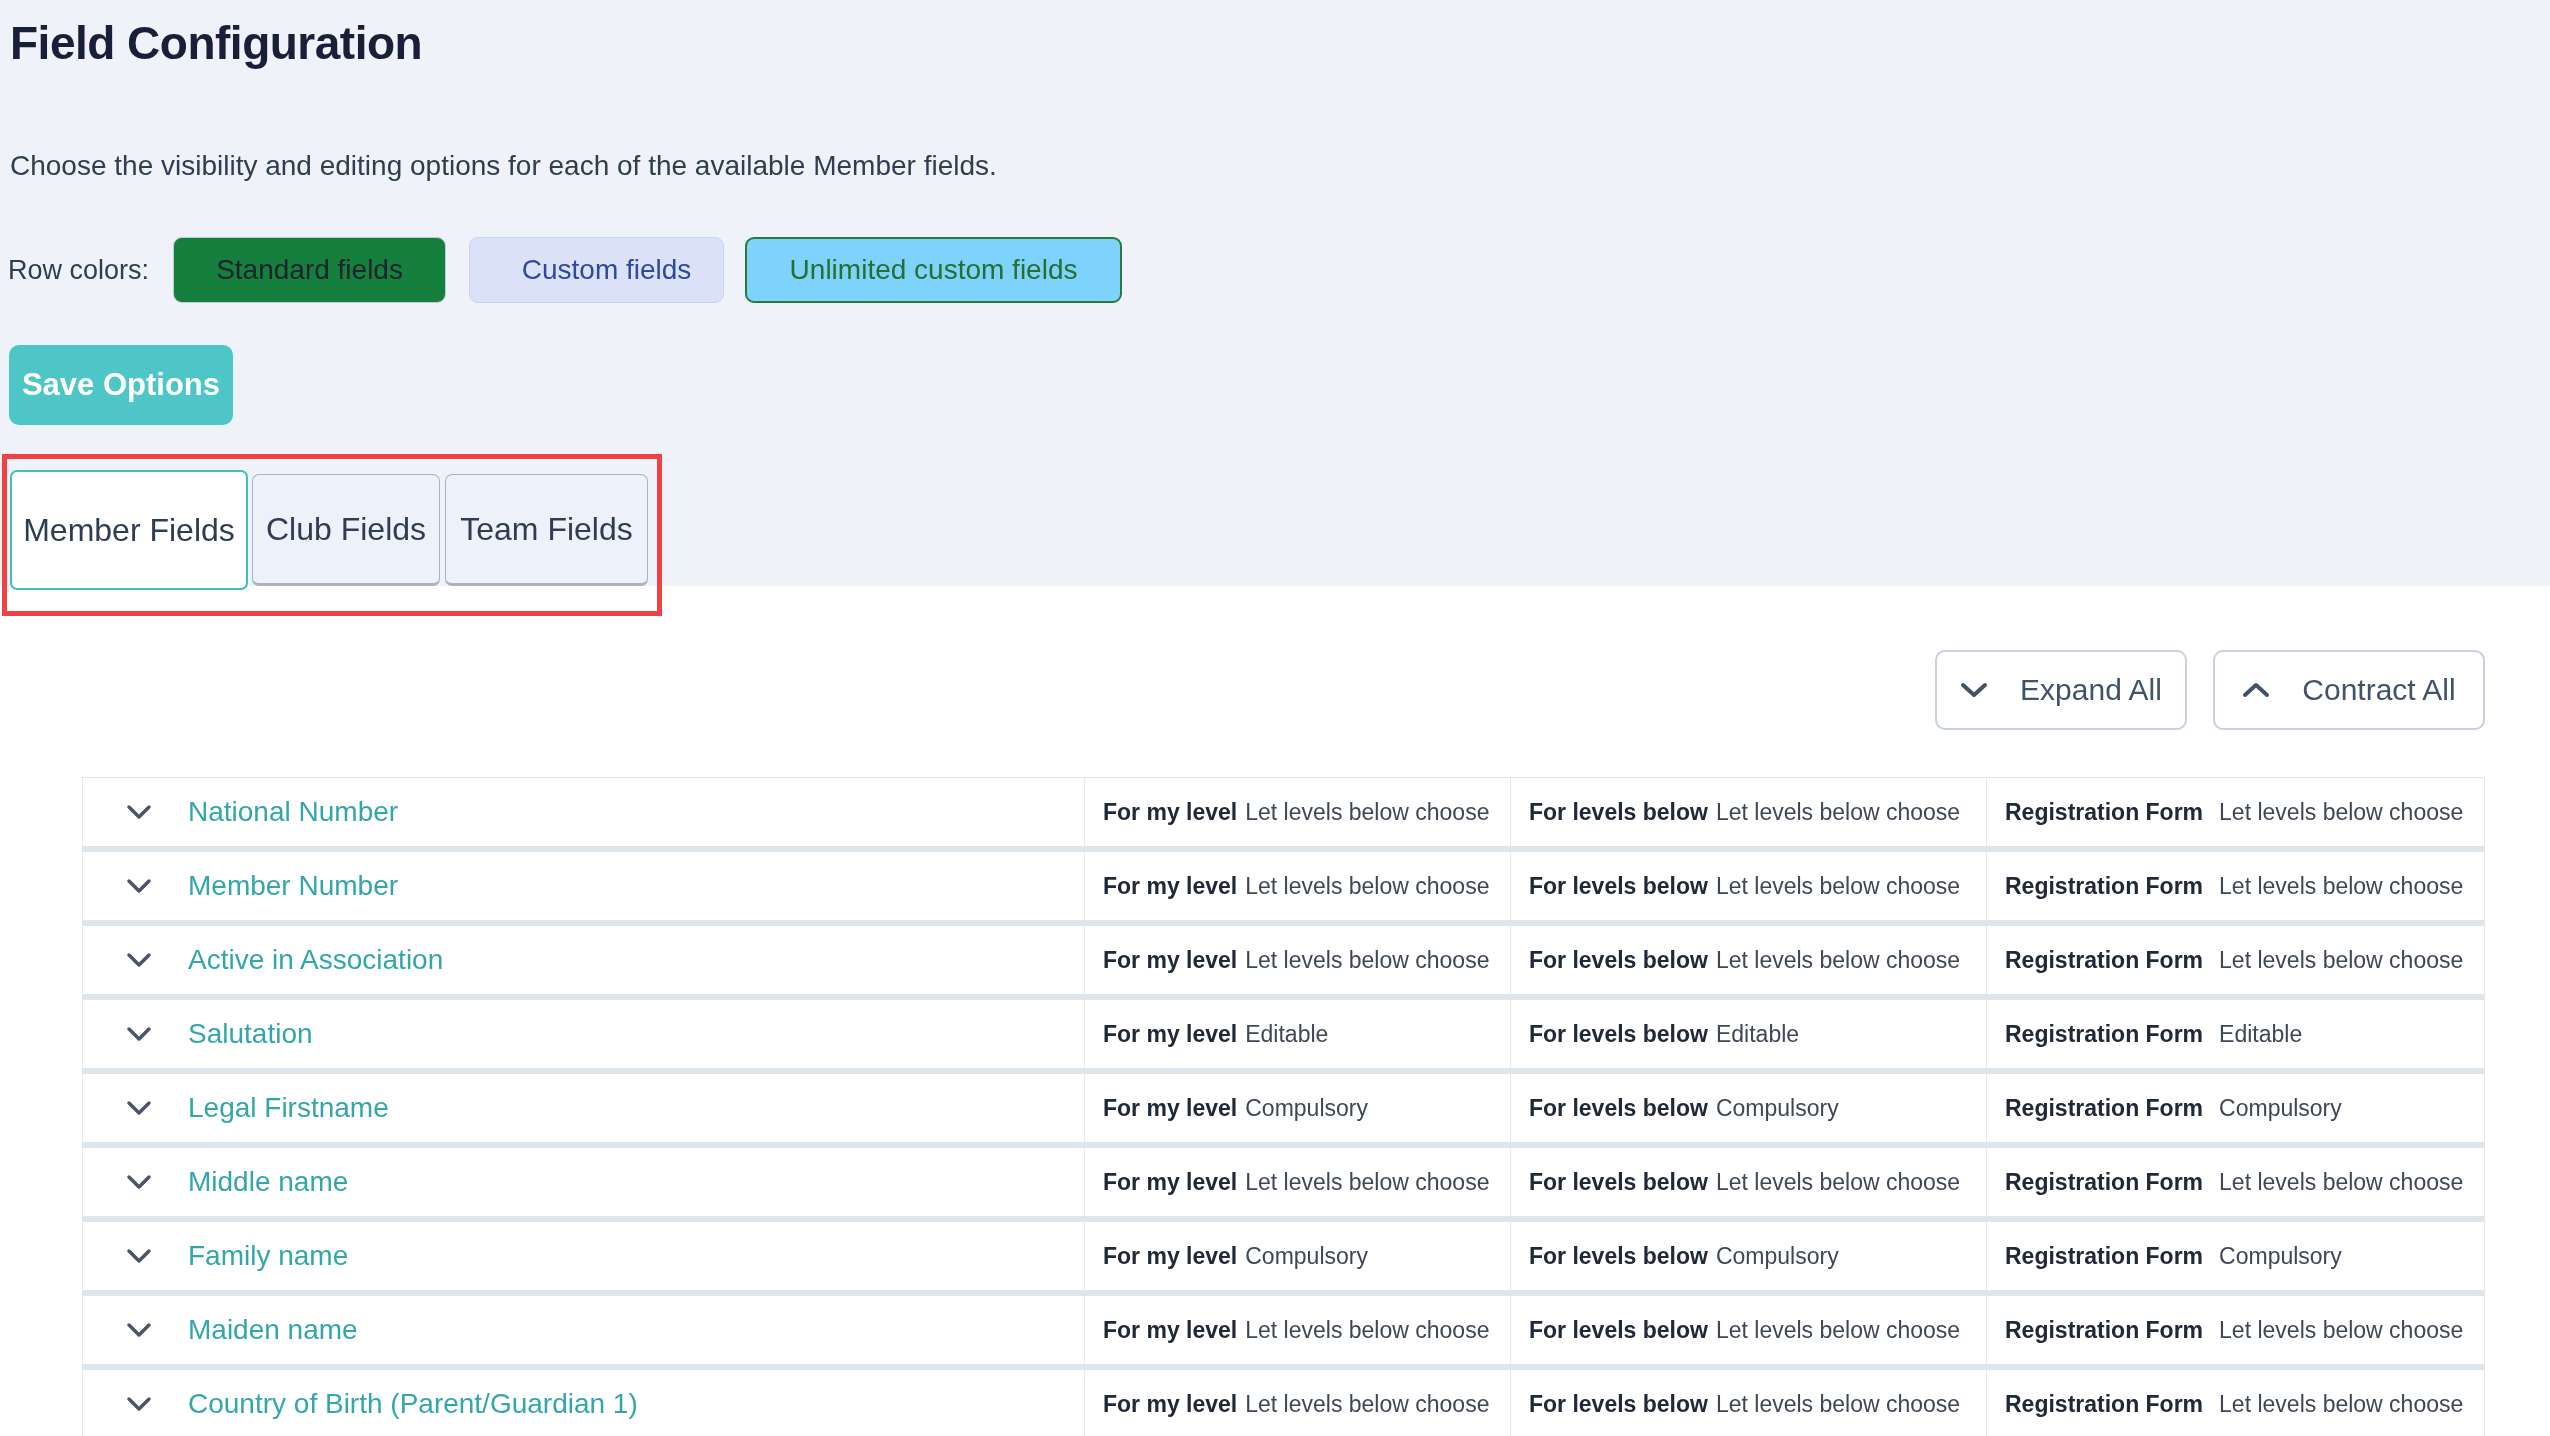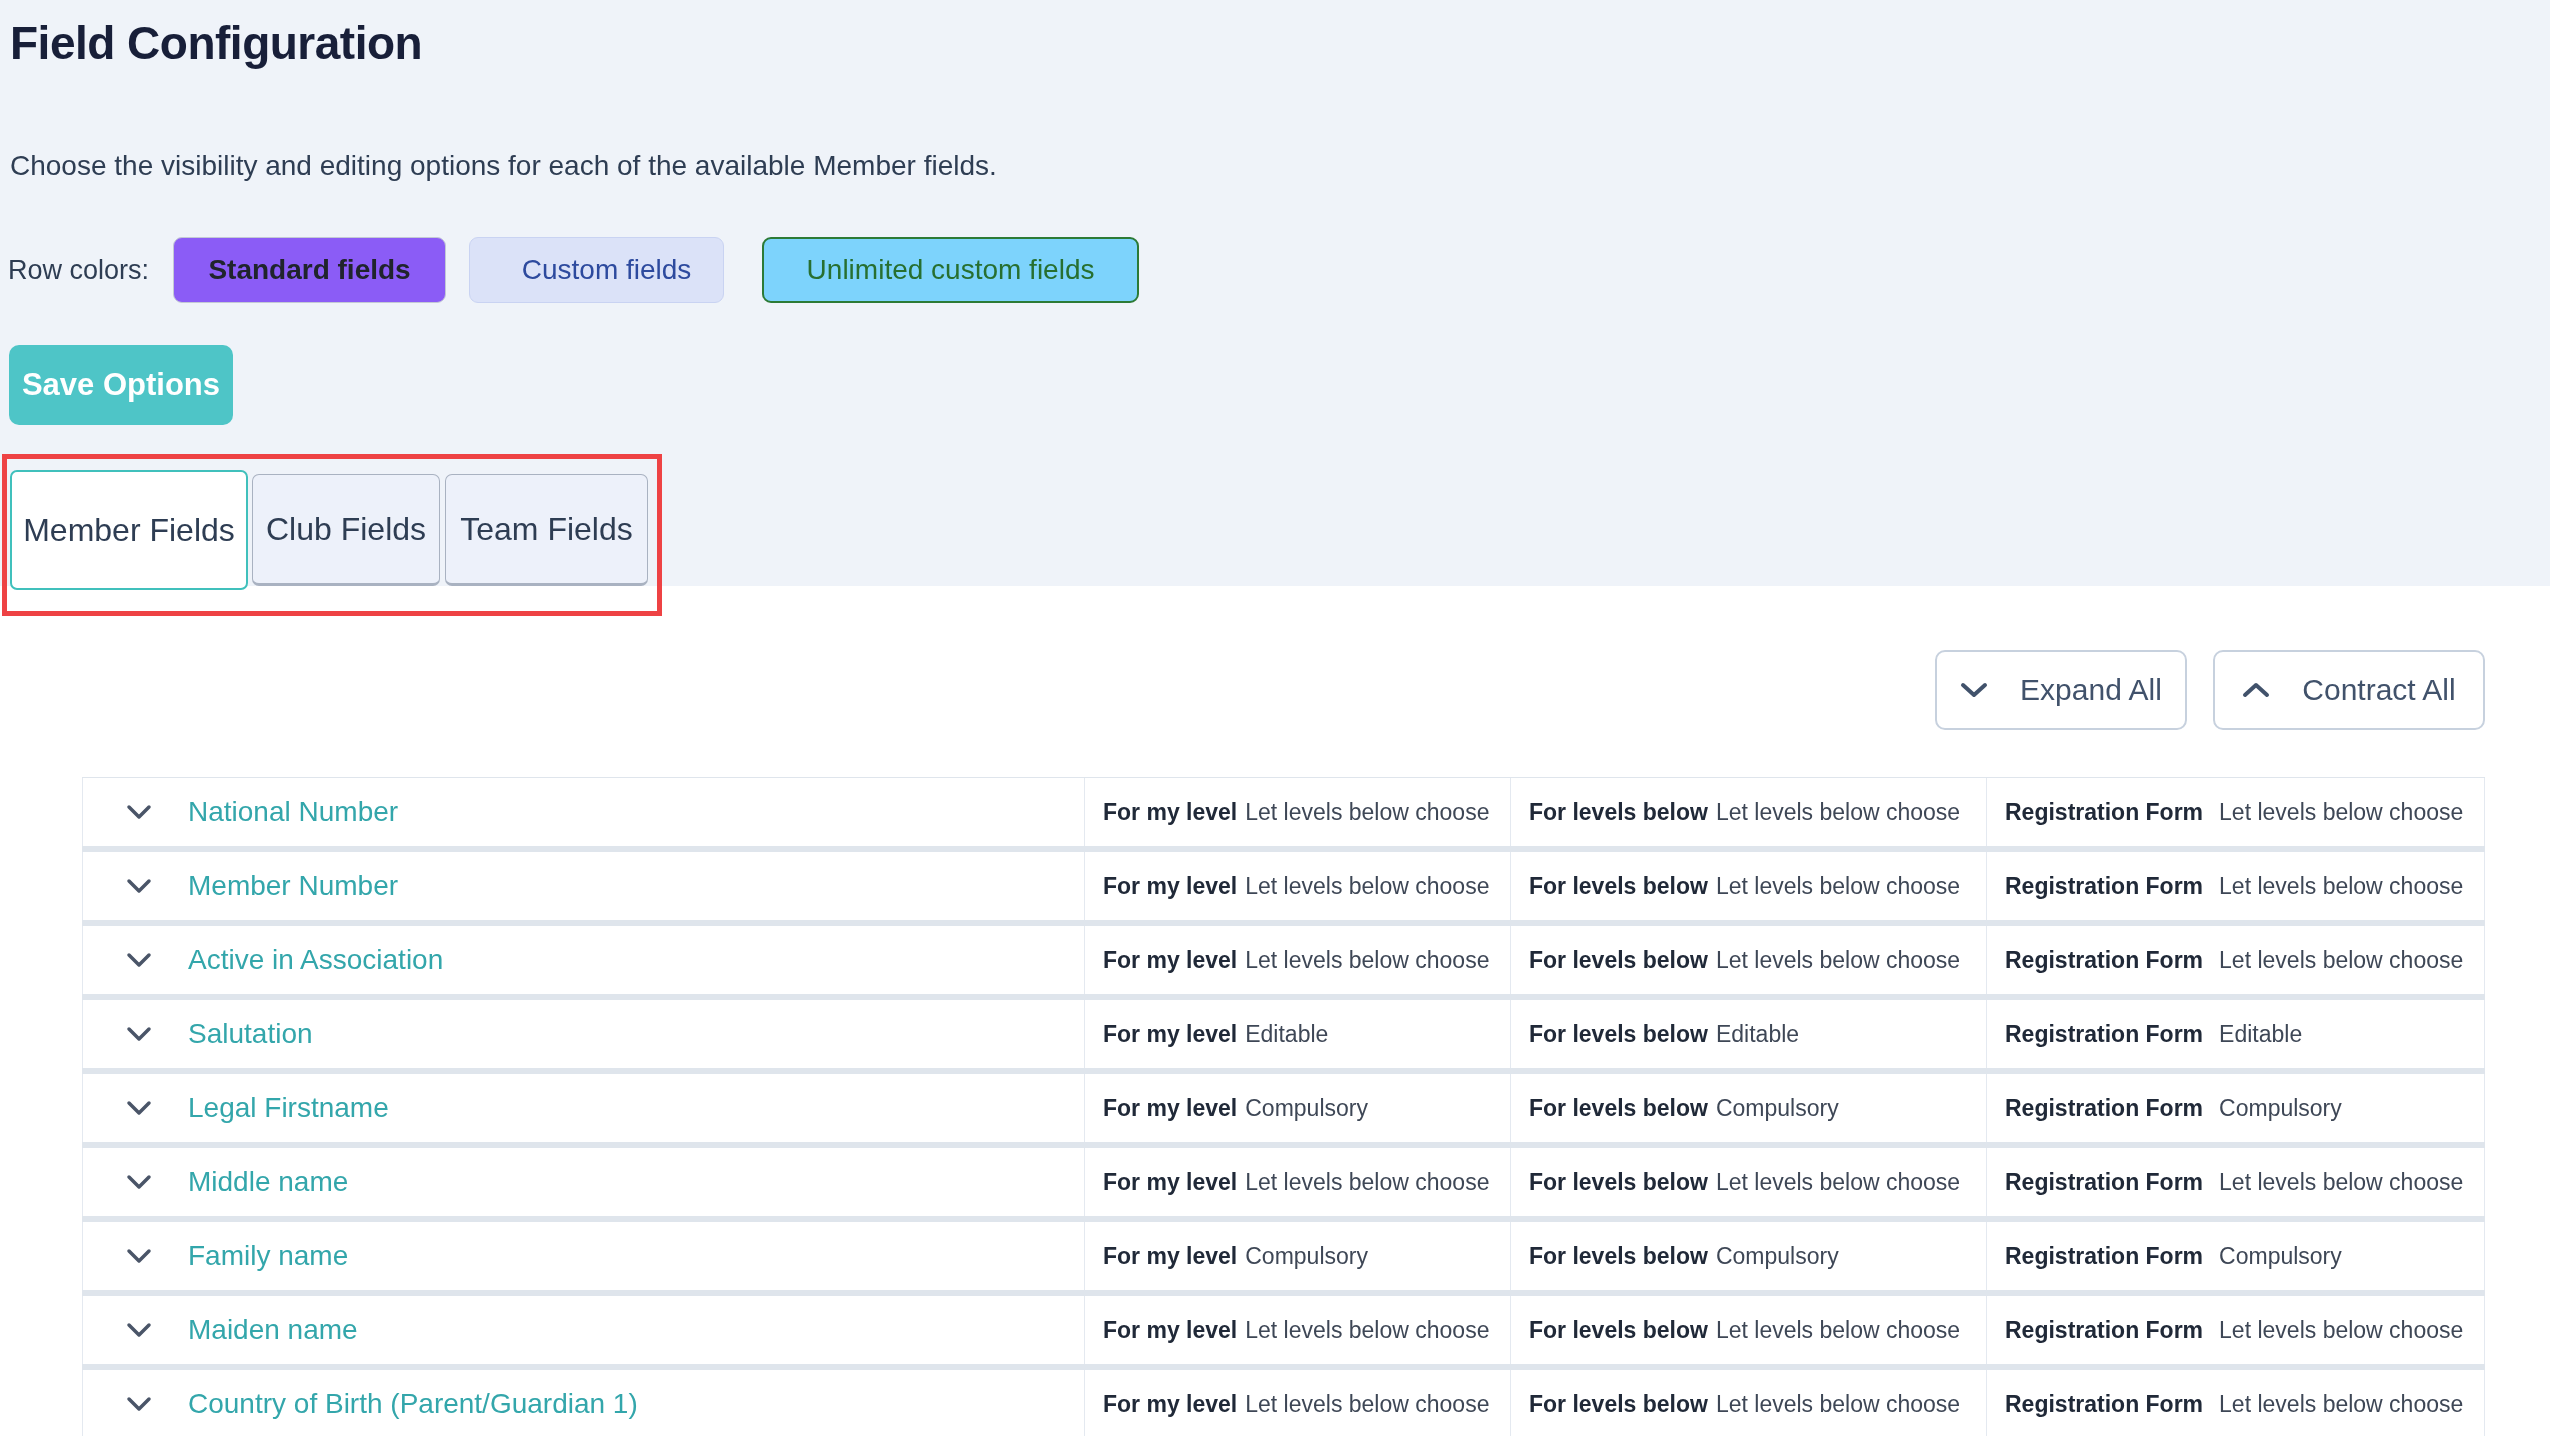--- a/index.html
+++ b/index.html
@@ -17,21 +17,21 @@
     font-size:28px;color:#2e3d53;
   }
   .legend{position:absolute;left:8px;top:237px;display:flex;align-items:center;height:66px;}
   .legend-label{font-size:27px;color:#2e3d53;margin-right:24px;}
   .chip{
     height:66px;box-sizing:border-box;border-radius:9px;
     display:flex;align-items:center;justify-content:center;
     font-size:28px;white-space:nowrap;
   }
   .chip-0{width:273px;margin-right:23px;border:1px solid #c3c9d5;}
-  .chip-1{width:255px;margin-right:38px;border:1px solid #c9d3f2;padding-left:20px;}
+  .chip-1{width:255px;margin-right:21px;border:1px solid #c9d3f2;padding-left:20px;}
   .chip-2{width:377px;border:2px solid #2c7a36;}
   .save-btn{
     position:absolute;left:9px;top:345px;width:224px;height:80px;
     background:#4ec5c7;border:none;border-radius:10px;
     color:#ffffff;font-size:31px;font-weight:700;cursor:pointer;
     font-family:"Liberation Sans", sans-serif;
   }
   .annotation-box{
     position:absolute;left:2px;top:454px;width:650px;height:152px;
     border:5px solid #ee4244;z-index:5;pointer-events:none;
@@ -75,21 +75,21 @@
   .cell-value{color:#3e4756;font-size:23px;margin-left:8px;white-space:nowrap;}
 </style>
 </head>
 <body>
 
 <div class="page-title">Field Configuration</div>
 <div class="page-subtitle">Choose the visibility and editing options for each of the available Member fields.</div>
 
 <div class="legend">
   <span class="legend-label">Row colors:</span>
-  <div class="chip chip-0" style="background: #8b5cf6; border-color: rgb(195, 201, 213); color: rgb(32, 36, 44); font-weight: bold;">Standard fields</div>
+  <div class="chip chip-0" style="background: #15803d; border-color: rgb(195, 201, 213); color: rgb(32, 36, 44);">Standard fields</div>
   <div class="chip chip-1" style="background: rgb(219, 226, 248); border-color: rgb(201, 211, 242); color: rgb(45, 74, 158);">Custom fields</div>
   <div class="chip chip-2" style="background: #7dd3fc; border-color: rgb(44, 122, 54); color: rgb(39, 111, 48);">Unlimited custom fields</div>
 </div>
 
 <button class="save-btn">Save Options</button>
 
 <div class="annotation-box"></div>
 
 <div class="tab tab-active">
   <span>Member Fields</span>

